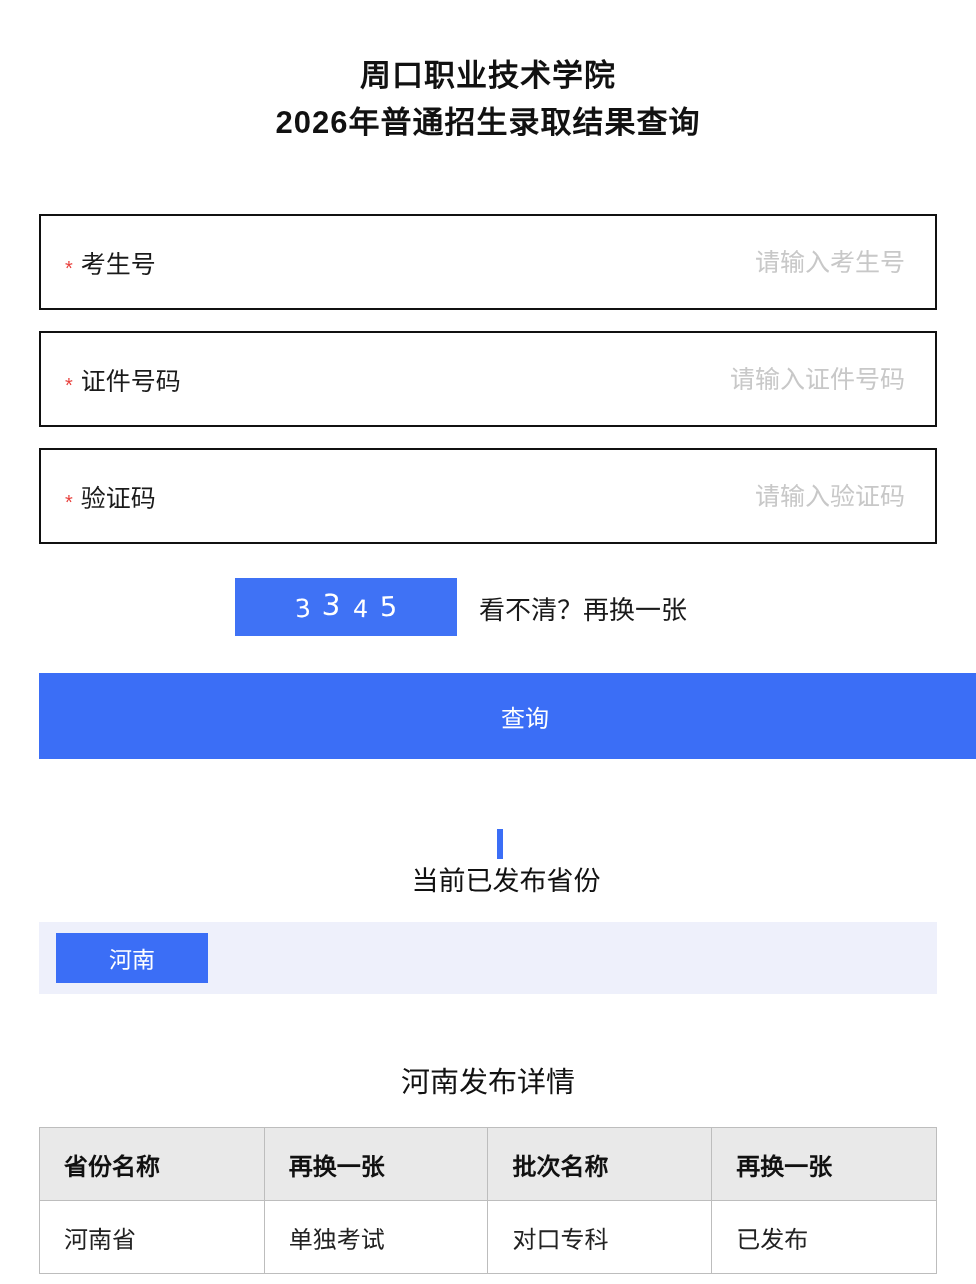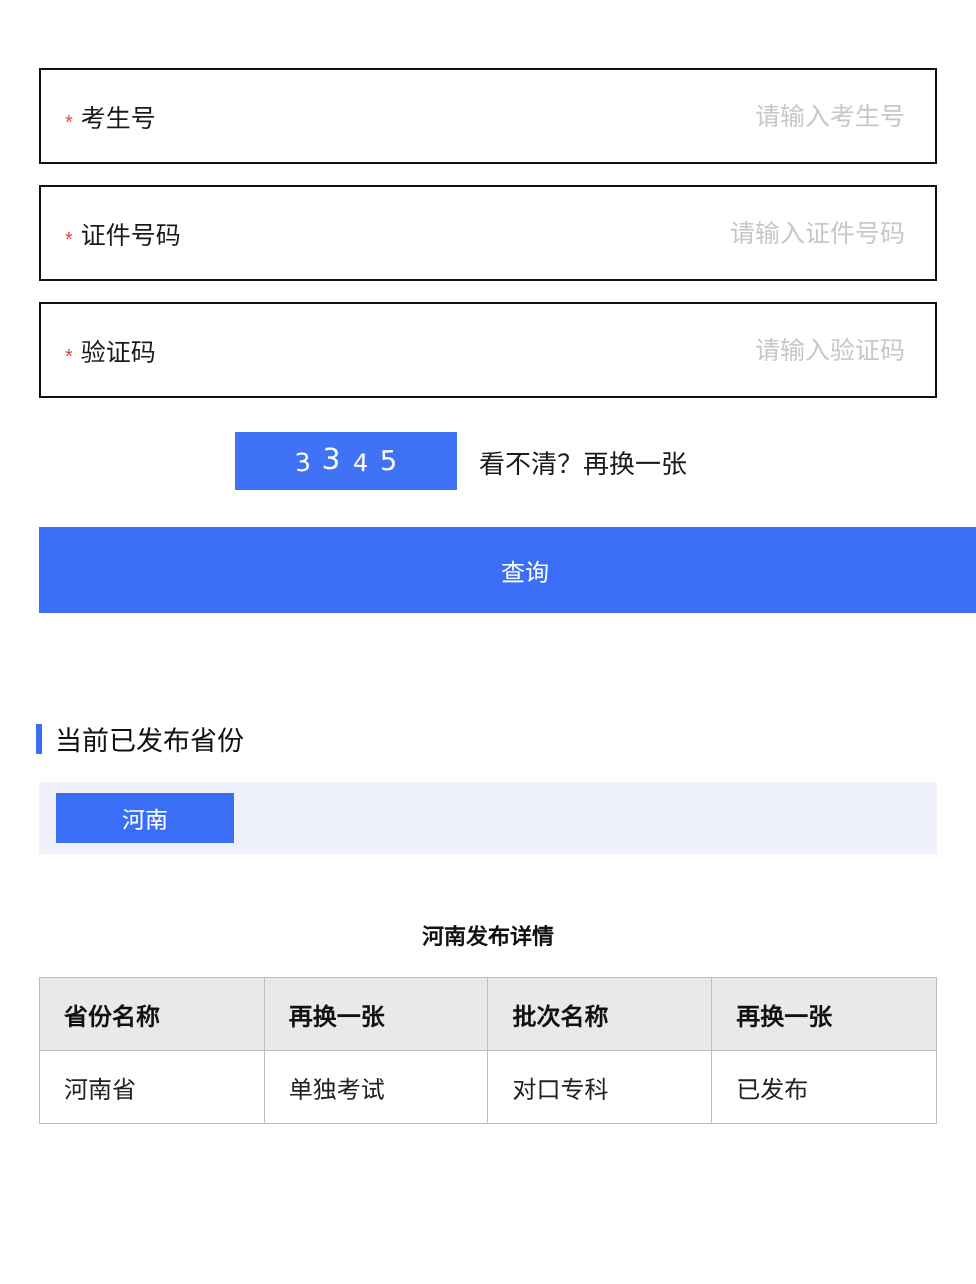--- a/index.html
+++ b/index.html
@@ -123,23 +123,24 @@
     color: #fff;
     border: none;
     font-size: 24px;
     font-family: "Liberation Sans", "DejaVu Sans", sans-serif;
     cursor: pointer;
     display: block;
   }
 
   
   .section-head {
-    margin: 106px 0 0 36px;
-    display: flex;
-    align-items: center;
+    margin: 70px 0 0 36px;
+    display: flex;
+    align-items: center;
+    flex-direction: column;
   }
   .section-bar {
     width: 6px;
     height: 30px;
     background: #3b6ef6;
     margin-right: 13px;
   }
   .section-title {
     font-size: 27px;
     color: #111;
@@ -148,37 +149,37 @@
   .province-box {
     margin: 24px auto 0;
     width: 898px;
     height: 72px;
     background: #eef0fb;
     display: flex;
     align-items: center;
     padding-left: 17px;
   }
   .province-chip {
-    width: 178px;
+    width: 152px;
     height: 50px;
     background: #3b6ef6;
     color: #fff;
     font-size: 23px;
     display: flex;
     align-items: center;
     justify-content: center;
     cursor: pointer;
   }
 
   
   .detail-title {
     margin-top: 64px;
     text-align: center;
-    font-size: 22px;
-    font-weight: bold;
+    font-size: 29px;
+    font-weight: normal;
     color: #111;
   }
   table.detail {
     margin: 27px auto 0;
     width: 898px;
     border-collapse: collapse;
   }
   table.detail th,
   table.detail td {
     border: 1px solid #bdbdbd;
@@ -200,20 +201,24 @@
   table.detail col.c1 { width: 225px; }
   table.detail col.c2 { width: 224px; }
   table.detail col.c3 { width: 224px; }
   table.detail col.c4 { width: 225px; }
 </style>
 </head>
 <body>
 
 <div class="page">
 
+  <div class="header">
+    <div class="line">周口职业技术学院</div>
+    <div class="line">2026年普通招生录取结果查询</div>
+  </div>
 
   <div class="form-area">
 
     <div class="field">
       <div class="field-label">
         <span class="req-star">*</span>
         <span>考生号</span>
       </div>
       <input class="field-input" type="text" placeholder="请输入考生号" style="">
     </div>

